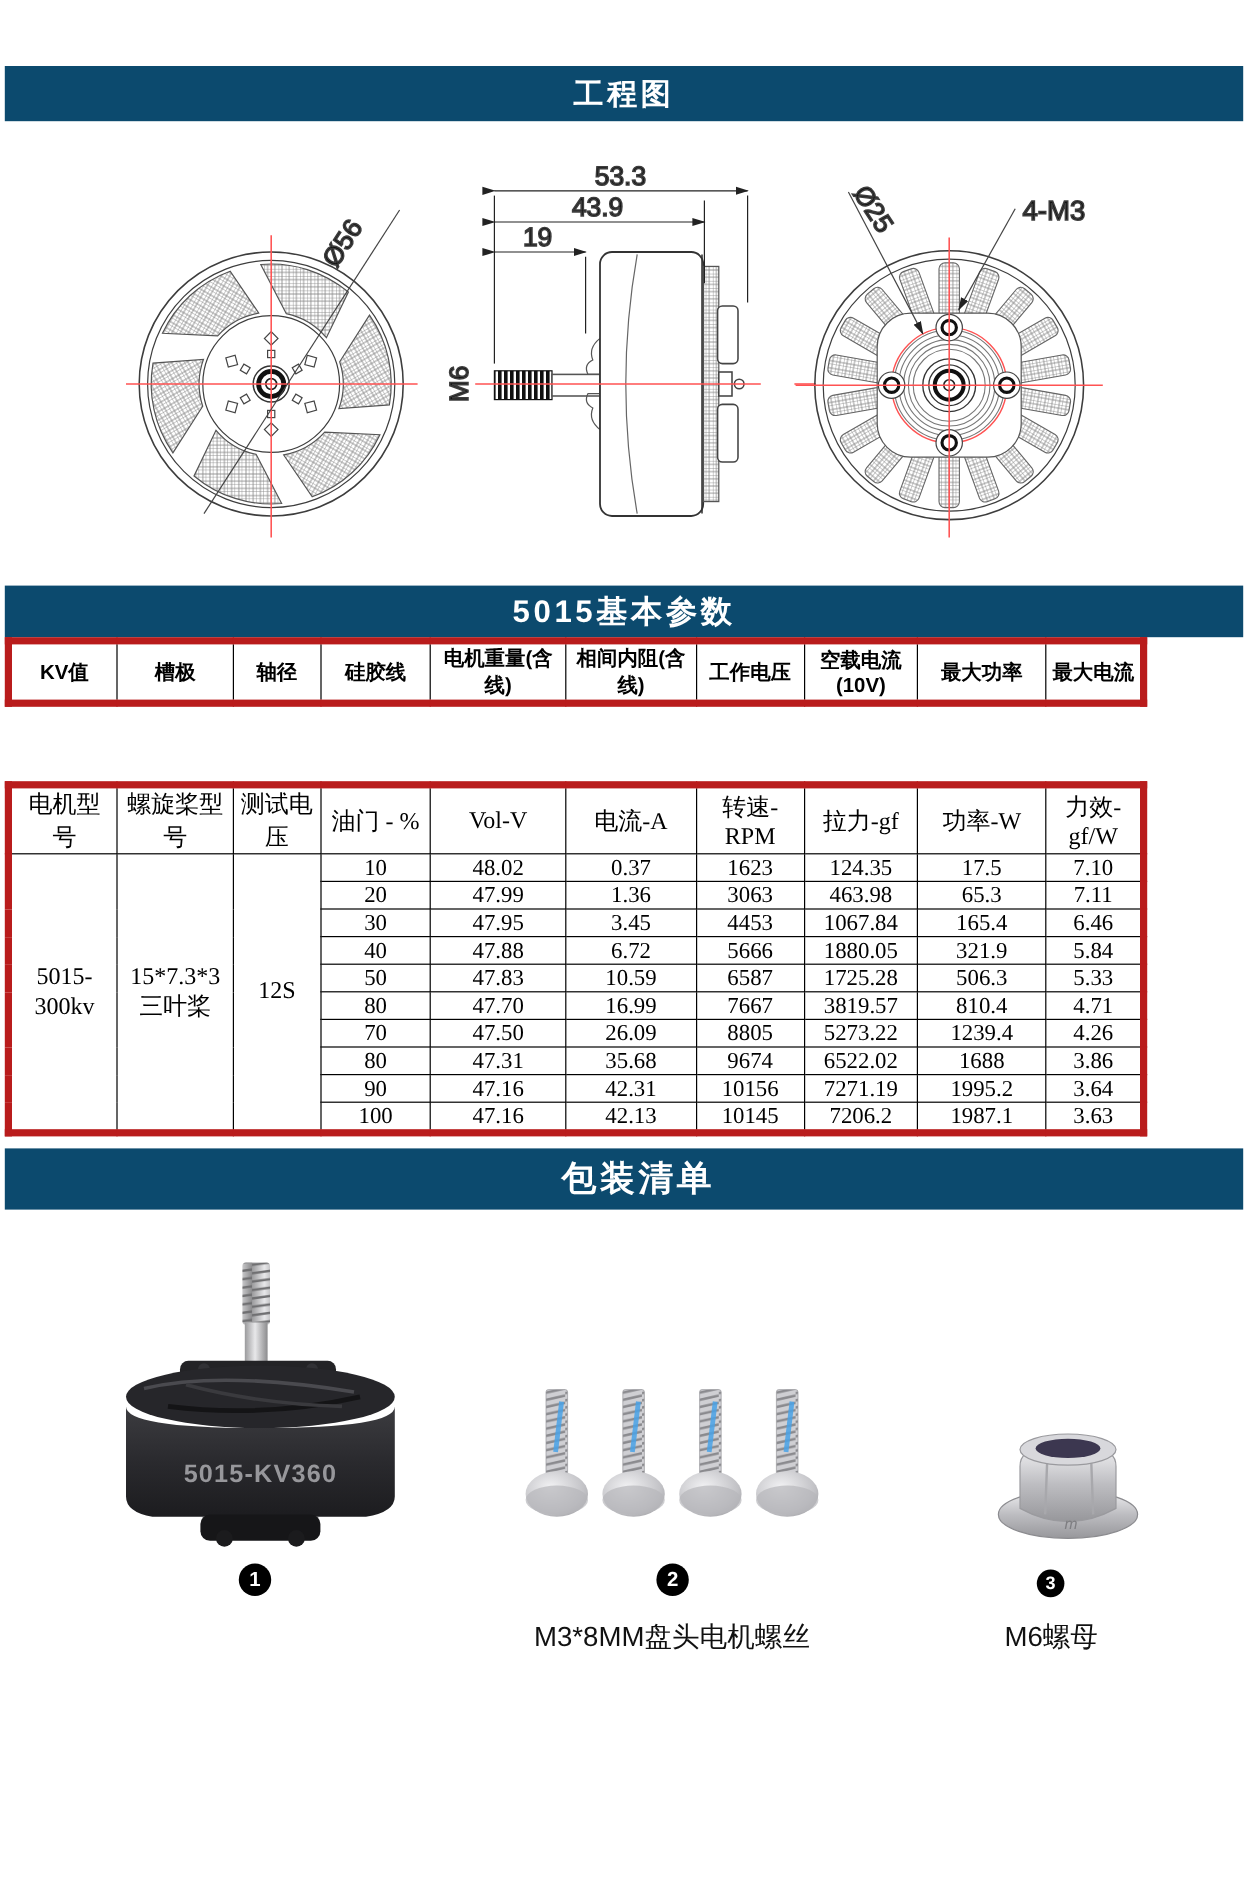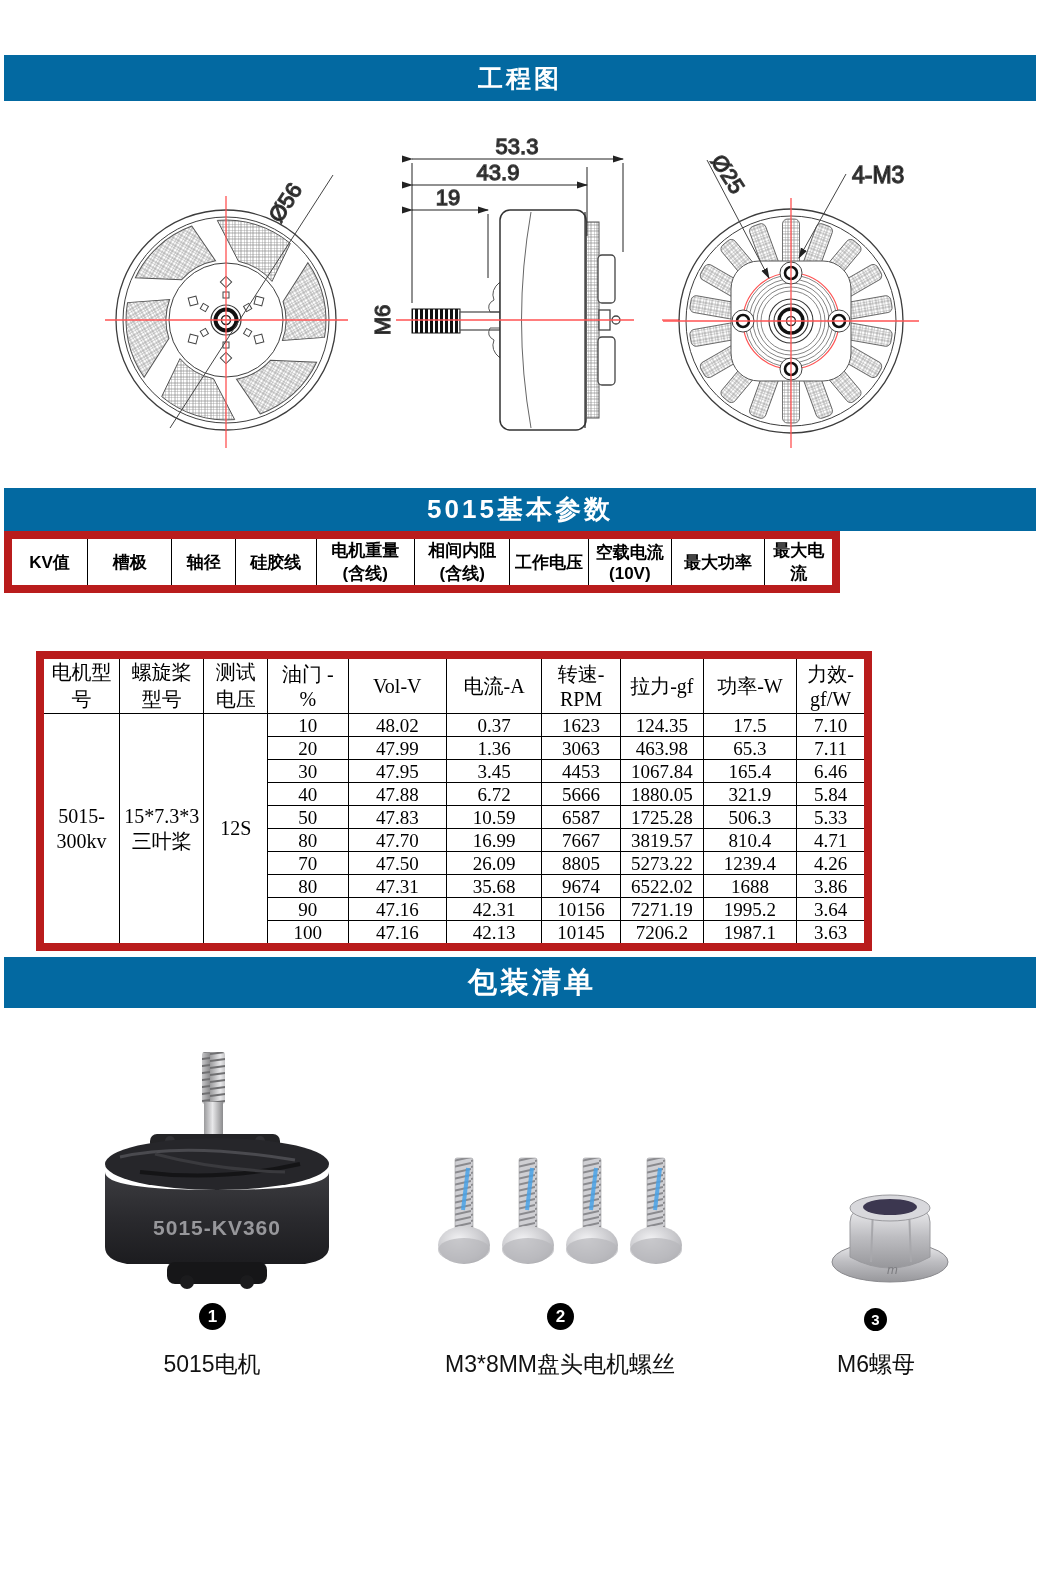--- a/index.html
+++ b/index.html
@@ -1,34 +1,34 @@
 <!DOCTYPE html>
 <html><head>
 <meta charset="utf-8">
 <style>
   html,body{margin:0;padding:0;background:#fff;}
   .page{position:relative;width:1040px;height:1569px;background:#fff;overflow:hidden;
         font-family:"Liberation Sans","DejaVu Sans",sans-serif;color:#000;}
-  .banner{position:absolute;left:4px;right:4px;background:#0369a1;color:#fff;
+  .banner{position:absolute;left:4px;right:4px;background:#0c4a6e;color:#fff;
           display:flex;align-items:center;justify-content:center;
           font-weight:bold;letter-spacing:3px;}
   #banner-eng{top:55px;height:46px;font-size:25px;}
   #banner-params{top:488px;height:43px;font-size:26px;}
   #banner-test{top:607px;height:44px;font-size:26px;}
   #banner-pack{top:957px;height:51px;font-size:29px;padding-left:24px;}
   svg text{font-family:"Liberation Sans","DejaVu Sans",sans-serif;}
-  table{position:absolute;left:4px;width:836px;border-collapse:collapse;table-layout:fixed;
-        border:8px solid #b91c1c;}
+  table{position:absolute;left:4px;width:952px;border-collapse:collapse;table-layout:fixed;
+        border:6px solid #b91c1c;}
   td,th{border:1px solid #000;text-align:center;vertical-align:middle;padding:0 4px;
         overflow:hidden;}
   #table-params{top:531px;}
   #table-params th{height:37px;font-size:17px;font-weight:bold;
         font-family:"Liberation Sans","DejaVu Sans",sans-serif;}
   #table-params td{height:37px;font-size:20px;}
-  #table-test{top:651px;font-family:"Liberation Serif","DejaVu Serif",serif;margin-left:32px;}
+  #table-test{top:651px;font-family:"Liberation Serif","DejaVu Serif",serif;}
   #table-test th{height:42px;font-size:20px;font-weight:normal;}
   #table-test td{height:22px;font-size:19px;line-height:1;}
   #table-test td.merged{font-size:20px;line-height:1.25;}
   .drawing-svg{position:absolute;top:0;left:0;}
   .photo{position:absolute;}
   .badge{position:absolute;background:#000;color:#fff;border-radius:50%;
          text-align:center;font-weight:bold;}
   .badge.b27{width:27px;height:27px;line-height:27px;font-size:17px;}
   .badge.b23{width:23px;height:23px;line-height:23px;font-size:15px;}
   .pack-label{position:absolute;top:1348px;height:32px;line-height:32px;
@@ -415,17 +415,16 @@
     <path d="M48,26 L46,80 M84,26 L86,80" stroke="#a8a8ac" stroke-width="2" fill="none"></path>
     <ellipse cx="65" cy="26" rx="40" ry="13" fill="#d8d8dc" stroke="#9a9a9e"></ellipse>
     <ellipse cx="65" cy="25" rx="27" ry="8" fill="#3c3750"></ellipse>
     <text x="62" y="92" font-size="13" fill="#7e7e82" font-style="italic">m</text>
   </svg>
 
   <div class="badge b27" style="top:1303px;left:199px;">1</div>
   <div class="badge b27" style="top:1303px;left:547px;">2</div>
   <div class="badge b23" style="top:1308px;left:864px;">3</div>
 
-  <div class="pack-label" style="left:92px;width:240px;">5015电机</div>
   <div class="pack-label" style="left:400px;width:320px;">M3*8MM盘头电机螺丝</div>
   <div class="pack-label" style="left:776px;width:200px;text-align:center;">M6螺母</div>
 
 </div>
 
 </body></html>

